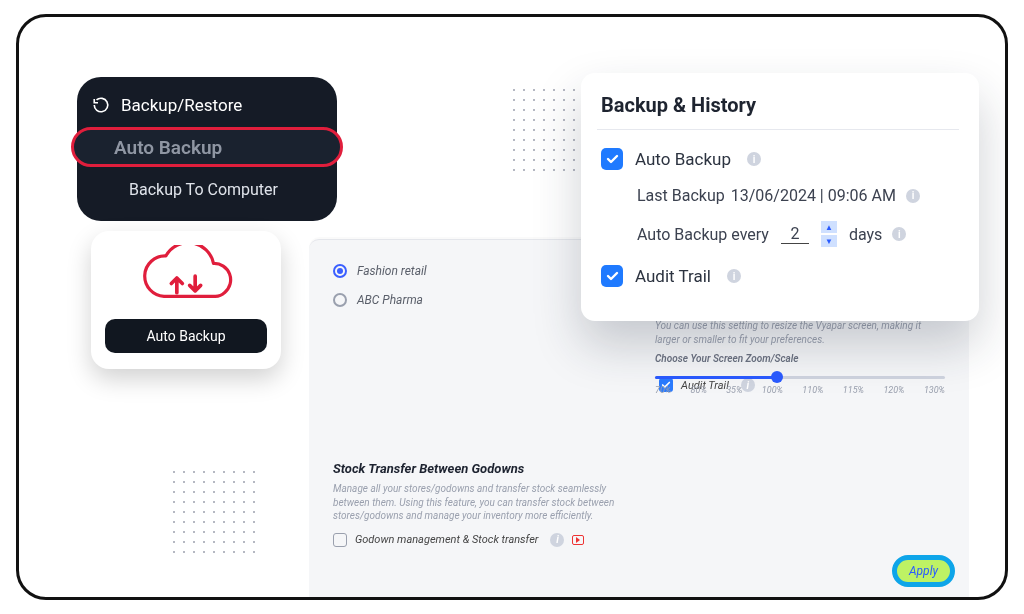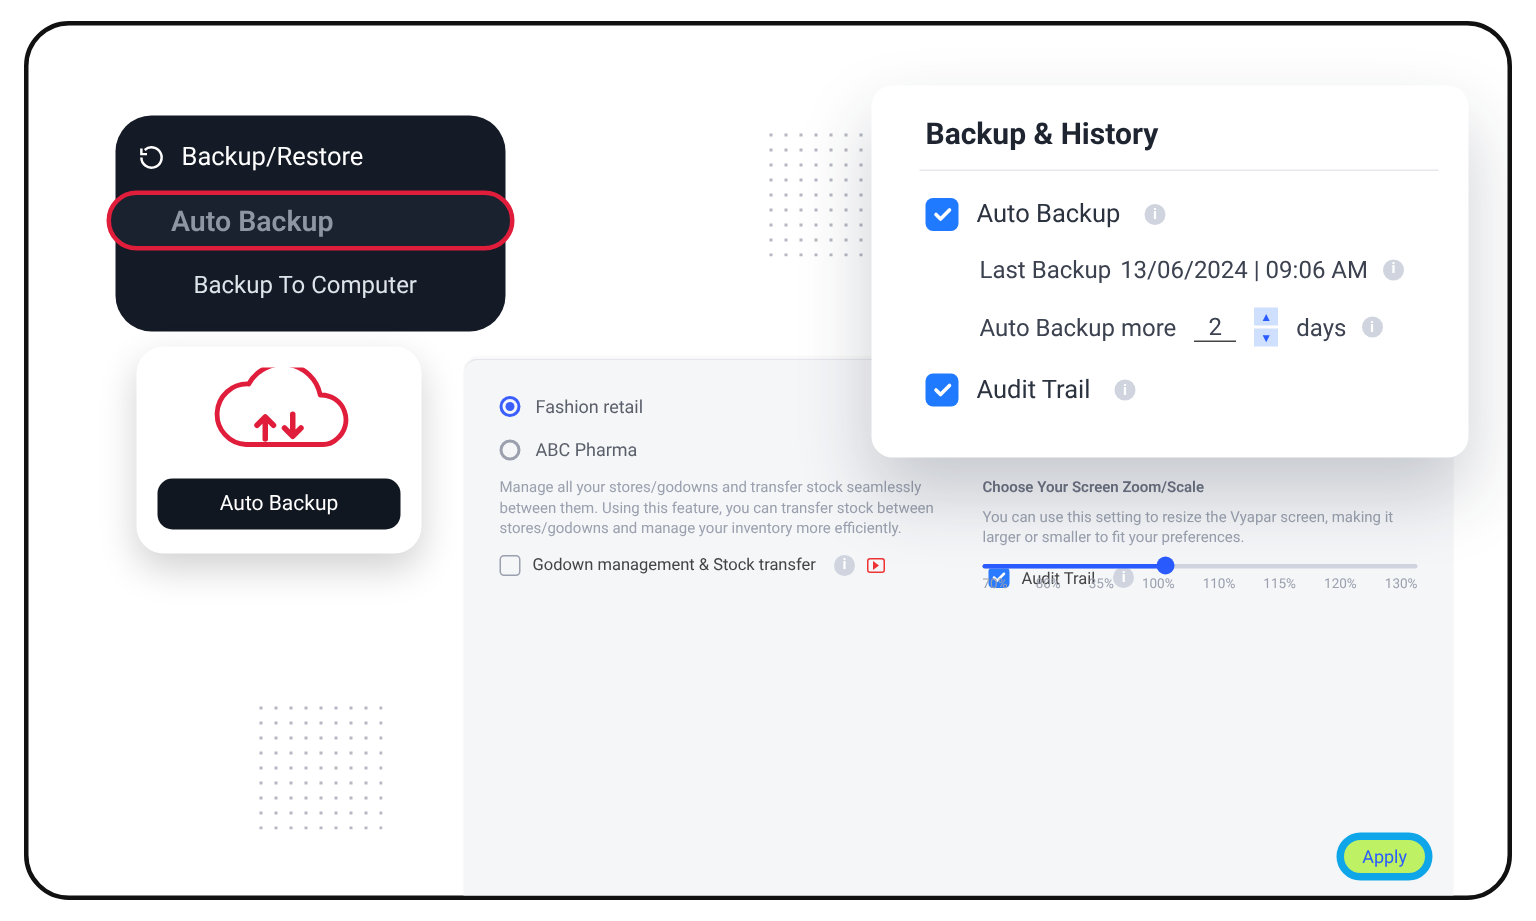--- a/index.html
+++ b/index.html
@@ -92,20 +92,21 @@
   .settings {
     position: absolute;
     left: 290px; top: 222px;
     width: 660px;
     height: 360px;
     background: #f5f6f8;
     border-radius: 10px 10px 0 0;
     border-top: 1px solid #e4e6eb;
     padding: 18px 24px 16px 24px;
     box-shadow: 0 -2px 0 rgba(0,0,0,0.02);
+    font-style: italic;
   }
   .company-row {
     display:flex; align-items:center; gap:10px;
     font-size: 12px; color:#5a5f6a;
     height: 26px;
   }
   .radio {
     width:14px;height:14px;border:2px solid #3b5fff;border-radius:50%;
     display:inline-flex;align-items:center;justify-content:center;
   }
@@ -137,26 +138,26 @@
   .slider-thumb { position:absolute; left:42%; top:50%; transform:translate(-50%,-50%); width:12px;height:12px;border-radius:50%;background:#2a5bff;}
   .apply-btn {
     position:absolute; right:14px; bottom:12px;
     color:#2a5bff; border:5px solid #0ea5e9; background:#bef264;
     border-radius: 999px; padding:4px 12px; font-size:12px;
   }
 
   
   .bh-card {
     position: absolute;
-    left: 562px; top: 40px;
+    left: 562px; top: 56px;
     width: 398px;
     background:#fff;
     border-radius: 14px;
     box-shadow: 0 24px 48px rgba(30,40,60,0.22);
-    padding: 20px 24px 20px 36px;
+    padding: 20px 24px 20px 20px;
   }
   .bh-title { font-size:20px; font-weight:700; color:#1e2430; }
   .bh-divider { height:1px; background:#e6e8ee; margin:12px -4px 18px -4px;}
   .bh-row {
     display:flex; align-items:center; gap:12px;
     font-size:17px; color:#2c3340; margin:14px 0;
   }
   .bh-check {
     width:22px;height:22px;background:#1f7aff;border-radius:5px;
     display:flex;align-items:center;justify-content:center;flex-shrink:0;
@@ -240,32 +241,33 @@
         <svg width="10" height="10" viewBox="0 0 12 12">
             <path d="M2 6l2.5 2.5L10 3" stroke="#fff" stroke-width="2" fill="none" stroke-linecap="round" stroke-linejoin="round"></path>
           </svg>
       </span>
       <span>Audit Trail</span>
       <span class="info-icon">i</span>
     </div>
 
     <div class="cols">
       <div class="col" style="margin-top:-124px;">
+        <div class="section-title" style="margin-top:148px;">Stock Transfer Between Godowns</div>
         <div class="section-desc">Manage all your stores/godowns and transfer stock seamlessly between them. Using this feature, you can transfer stock between stores/godowns and manage your inventory more efficiently.</div>
         <div class="row-sm">
           <span class="check-outline"></span>
           <span>Godown management &amp; Stock transfer</span>
           <span class="info-icon">i</span>
           <span class="yt-dot"></span>
         </div>
       </div>
 
       <div class="col" style="margin-top:-124px; position:relative;">
+        <div class="section-desc">You can use this setting to resize the Vyapar screen, making it larger or smaller to fit your preferences.</div>
         <div class="section-desc" style="font-weight:600;color:#6b7180;">Choose Your Screen Zoom/Scale</div>
-        <div class="section-desc">You can use this setting to resize the Vyapar screen, making it larger or smaller to fit your preferences.</div>
         <div class="slider-track">
           <div class="slider-fill"></div>
           <div class="slider-thumb"></div>
         </div>
         <div class="scale-ticks">
           <span>70%</span>
           <span>80%</span>
           <span>35%</span>
           <span>100%</span>
           <span>110%</span>
@@ -294,21 +296,21 @@
       <span class="info-icon">i</span>
     </div>
 
     <div class="bh-indent">
       <span>Last Backup</span>
       <span>13/06/2024 | 09:06 AM</span>
       <span class="info-icon">i</span>
     </div>
 
     <div class="bh-indent">
-      <span>Auto Backup more</span>
+      <span>Auto Backup every</span>
       <span class="days-input">2</span>
       <span class="stepper">
         <span>▲</span>
         <span>▼</span>
       </span>
       <span>days</span>
       <span class="info-icon">i</span>
     </div>
 
     <div class="bh-row" style="margin-top:18px;">

